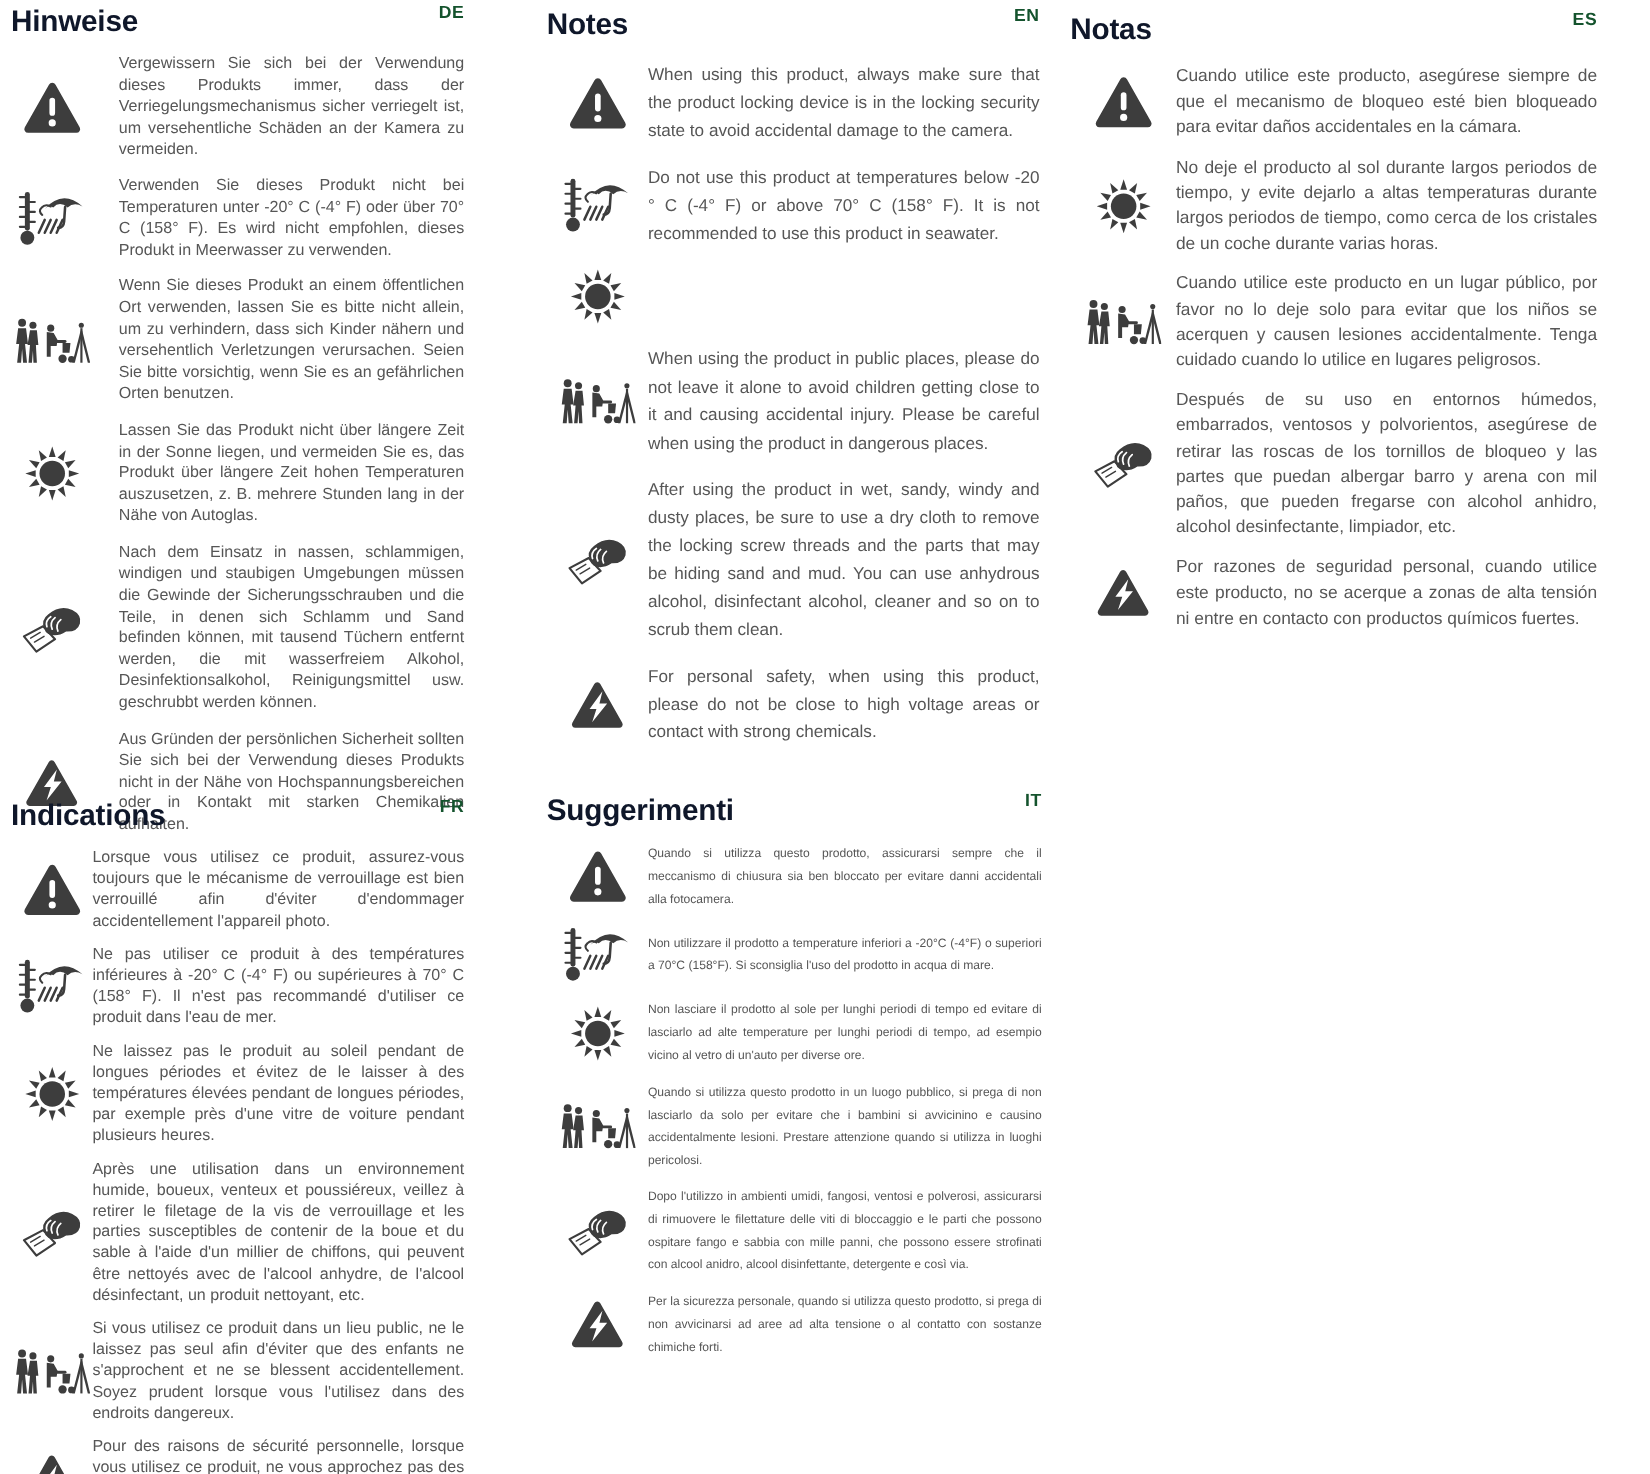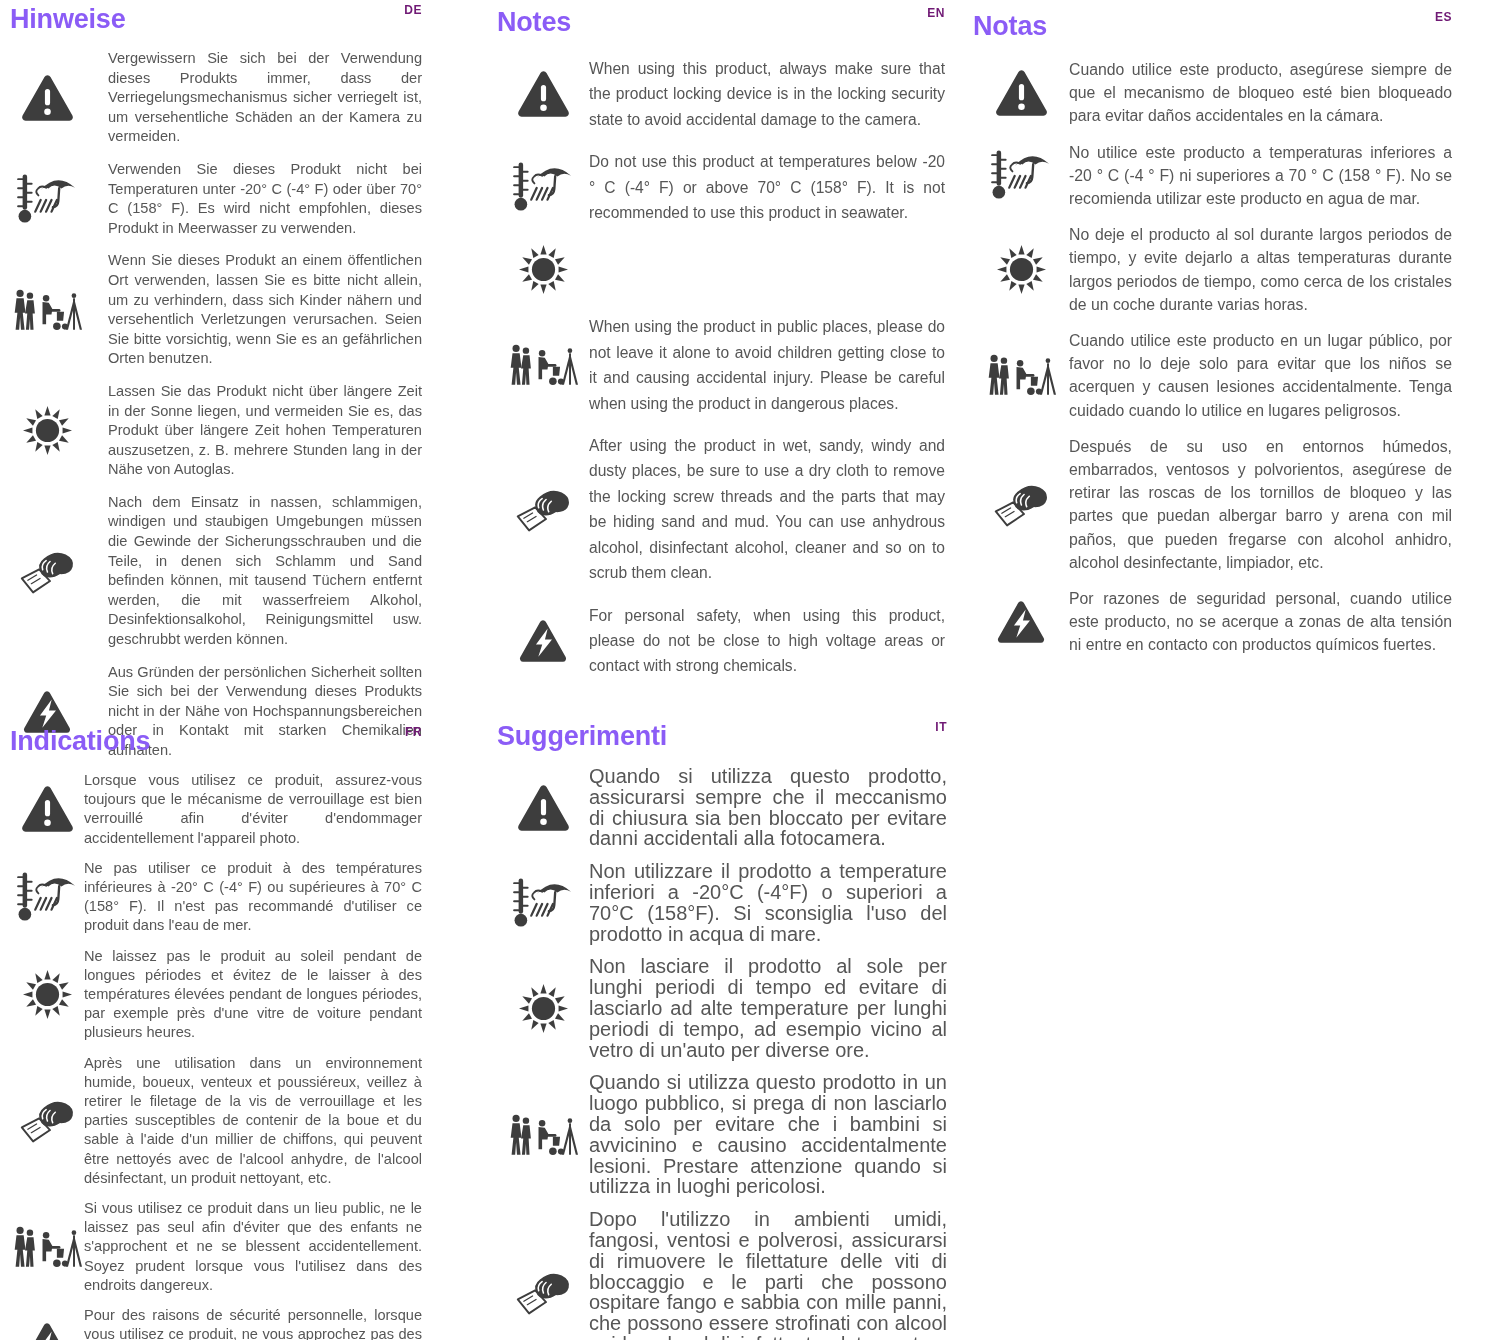--- a/index.html
+++ b/index.html
@@ -13,40 +13,40 @@
   svg.defs{position:absolute;width:0;height:0;overflow:hidden;}
   .col{position:absolute;}
   #sec-de{left:10px;top:4px;width:412px;}
   #sec-en{left:497px;top:7px;width:448px;}
   #sec-es{left:973px;top:11px;width:479px;}
   #sec-fr{left:10px;top:726px;width:412px;}
   #sec-it{left:497px;top:721px;width:450px;}
 
   .sec-head{position:relative;margin:0 0 15px 0;}
   .sec-head h1{
-    margin:0;font-size:27px;line-height:30px;font-weight:700;color:#8b5cf6;
+    margin:0;font-size:27px;line-height:30px;font-weight:700;color:#0f172a;
     letter-spacing:-0.2px;
   }
   .lang{
     position:absolute;right:0;top:-1px;
-    font-size:12px;font-weight:700;color:#701a75;letter-spacing:0.5px;
+    font-size:16px;font-weight:700;color:#14532d;letter-spacing:0.5px;
   }
   .item{display:flex;align-items:center;}
   .icn{flex:0 0 auto;display:flex;justify-content:center;align-items:center;color:#3d3d3d;}
   .item p{margin:0;flex:1 1 auto;text-align:justify;}
 
   
   #sec-de .icn,#sec-fr .icn{width:74px;}
   #sec-en .icn,#sec-it .icn{width:92px;}
   #sec-es .icn{width:96px;}
   #sec-de .item p{font-size:14.6px;line-height:19.6px;}
   #sec-fr .item p{font-size:14.6px;line-height:19.2px;}
   #sec-en .item p{font-size:15.6px;line-height:25.4px;}
   #sec-es .item p{font-size:15.8px;line-height:23.2px;}
-  #sec-it .item p{font-size:20px;line-height:20.8px;}
+  #sec-it .item p{font-size:11px;line-height:20.8px;}
   #sec-de .item{margin-bottom:13px;gap:24px;}
   #sec-en .item{margin-bottom:17px;}
   #sec-es .item{margin-bottom:13px;}
   #sec-fr .item{margin-bottom:11px;}
   #sec-it .item{margin-bottom:12px;}
   #sec-en .sec-head{margin-bottom:19px;}
   #sec-es .sec-head{margin-bottom:17px;}
 
   
   .ic{display:block;}
@@ -256,28 +256,20 @@
   <div class="item">
     <span class="icn">
         <svg class="ic ic-warning">
           <use href="#i-warning"></use>
         </svg>
       </span>
     <p>Cuando utilice este producto, asegúrese siempre de que el mecanismo de bloqueo esté bien bloqueado para evitar daños accidentales en la cámara.</p>
   </div>
   <div class="item">
     <span class="icn">
-        <svg class="ic ic-temp">
-          <use href="#i-temp"></use>
-        </svg>
-      </span>
-    <p>No utilice este producto a temperaturas inferiores a -20 ° C (-4 ° F) ni superiores a 70 ° C (158 ° F). No se recomienda utilizar este producto en agua de mar.</p>
-  </div>
-  <div class="item">
-    <span class="icn">
         <svg class="ic ic-sun">
           <use href="#i-sun"></use>
         </svg>
       </span>
     <p>No deje el producto al sol durante largos periodos de tiempo, y evite dejarlo a altas temperaturas durante largos periodos de tiempo, como cerca de los cristales de un coche durante varias horas.</p>
   </div>
   <div class="item">
     <span class="icn">
         <svg class="ic ic-public">
           <use href="#i-public"></use>

